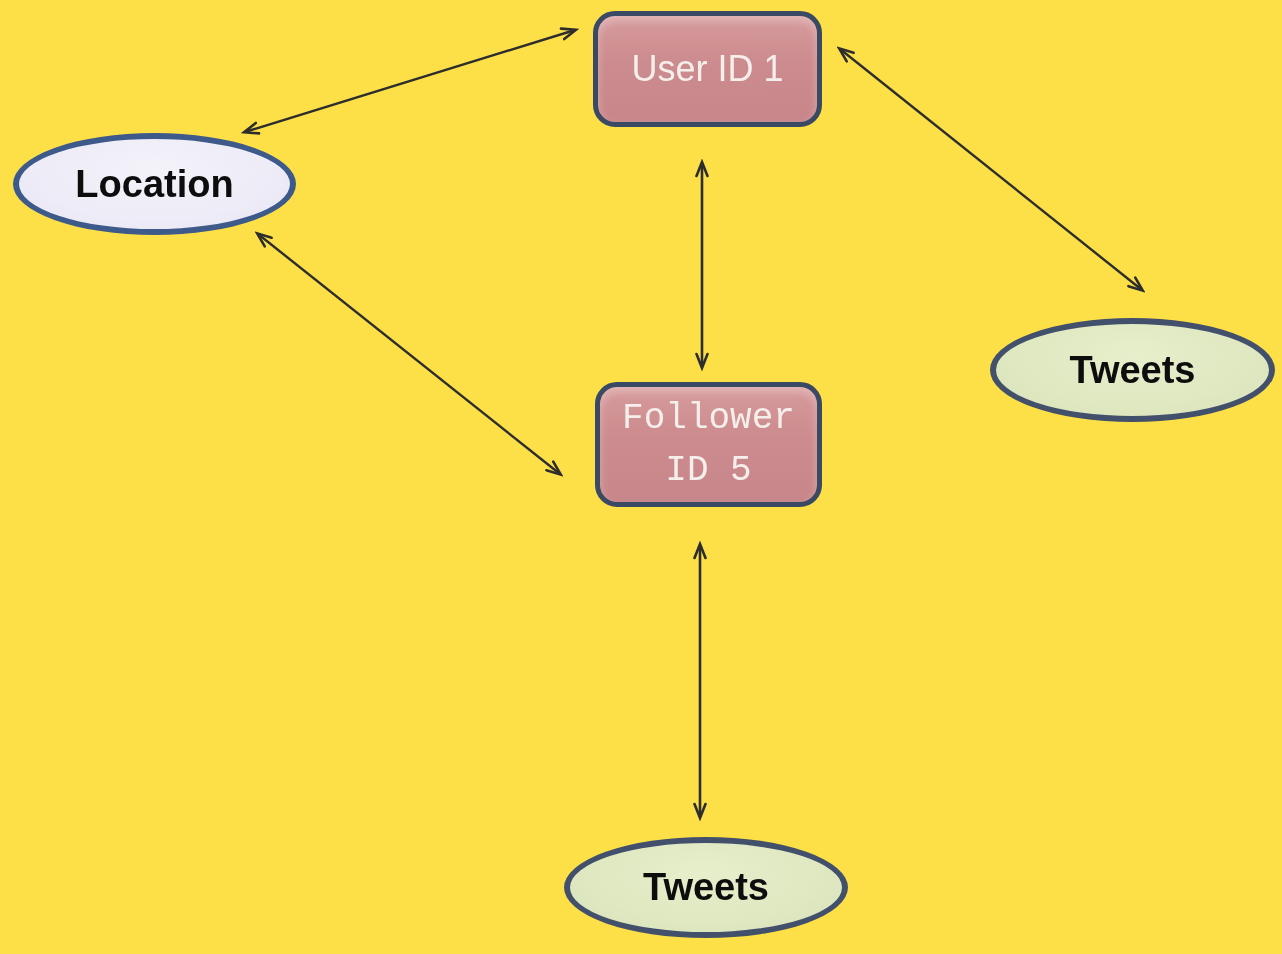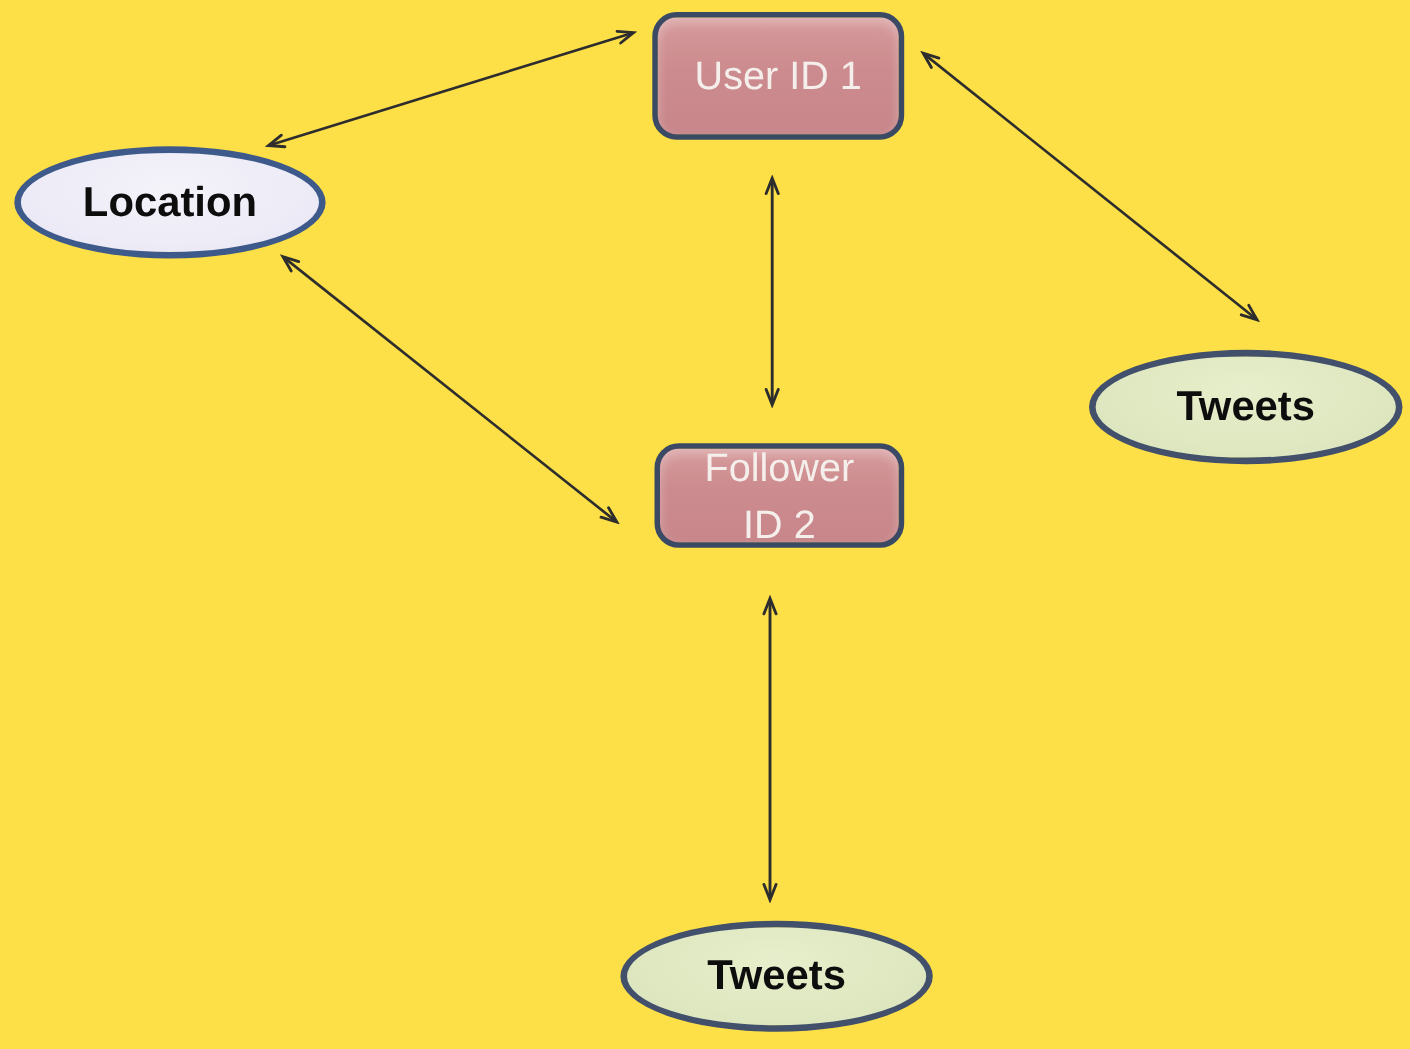--- a/index.html
+++ b/index.html
@@ -51,21 +51,21 @@
   }
   .node-location {
     left: 13px; top: 133px; width: 283px; height: 102px;
     border: 6px solid #3e5a8a;
     background: radial-gradient(ellipse at 50% 35%, #f4f3fa 0%, #edecf7 60%, #e6e4f2 100%);
   }
   .node-user-id-1 {
     left: 593px; top: 11px; width: 229px; height: 116px;
   }
   .node-follower-id-2 {
-    left: 595px; top: 403px; width: 227px; height: 95px;
+    left: 595px; top: 382px; width: 227px; height: 125px; font-family: Liberation Mono, monospace;
   }
   .node-tweets-right {
     left: 990px; top: 318px; width: 285px; height: 104px;
     border: 6px solid #42506b;
     background: radial-gradient(ellipse at 50% 35%, #e7eecb 0%, #dfe8c1 60%, #d8e2ba 100%);
   }
   .node-tweets-bottom {
     left: 564px; top: 837px; width: 284px; height: 101px;
     border: 6px solid #42506b;
     background: radial-gradient(ellipse at 50% 35%, #e7eecb 0%, #dfe8c1 60%, #d8e2ba 100%);
@@ -99,20 +99,20 @@
   <div class="node node-ellipse node-location">
     <span class="node-label">Location</span>
   </div>
 
   <div class="node node-ellipse node-tweets-right">
     <span class="node-label">Tweets</span>
   </div>
 
   <div class="node node-rect node-follower-id-2">
     <span class="node-label">Follower</span>
-    <span class="node-label">ID 2</span>
+    <span class="node-label">ID 5</span>
   </div>
 
   <div class="node node-ellipse node-tweets-bottom">
     <span class="node-label">Tweets</span>
   </div>
 
 </div>
 
 </body></html>

